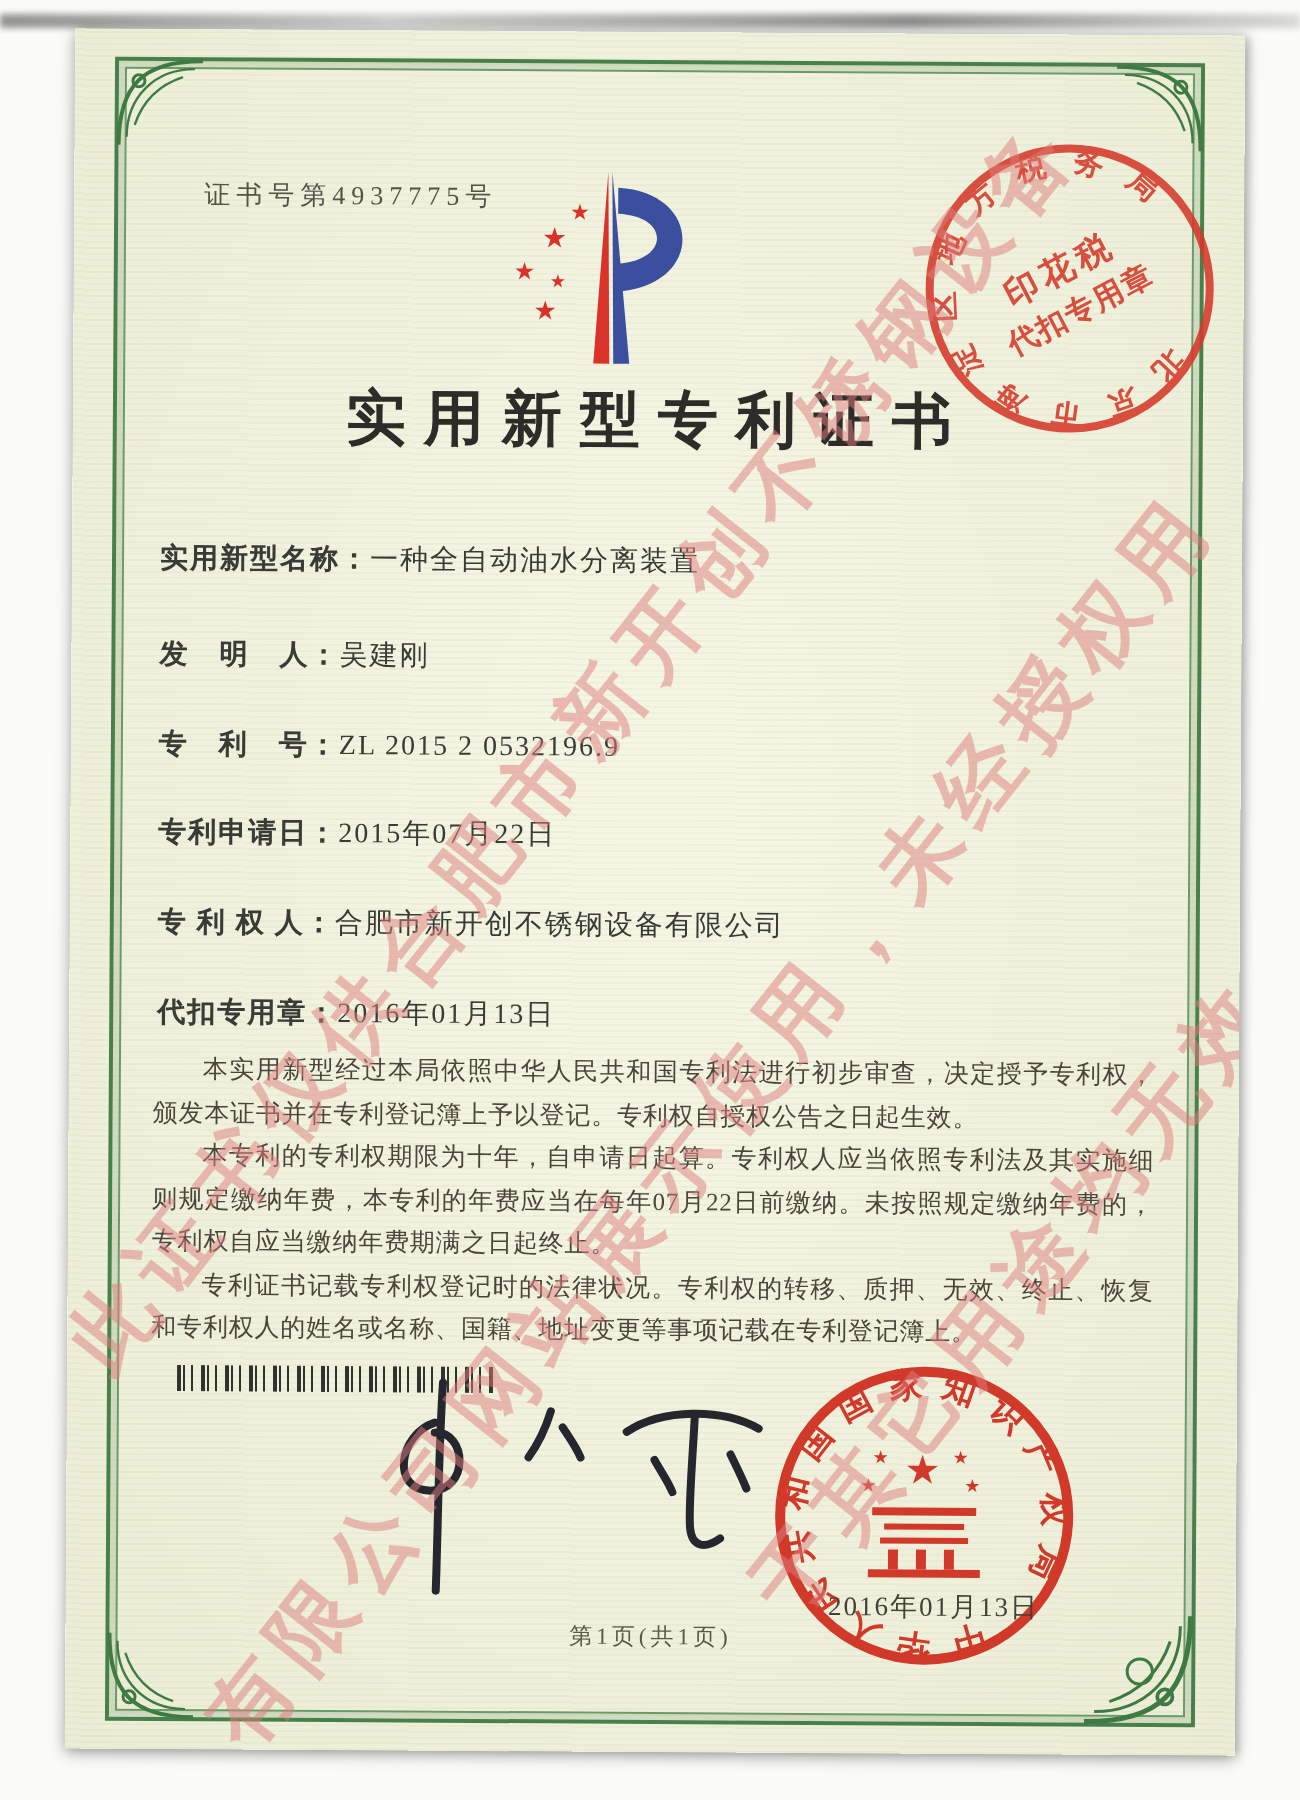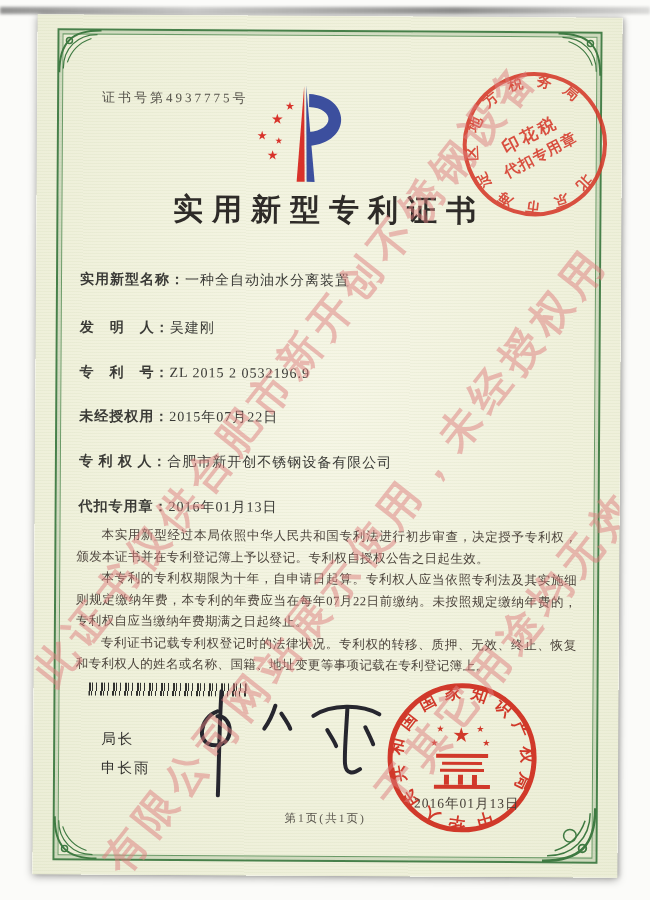--- a/index.html
+++ b/index.html
@@ -114,36 +114,32 @@
             <text x="28" y="64" font-size="9" fill="#d8322a">★</text>
             <text x="20" y="80" font-size="13" fill="#d8322a">★</text>
           </svg>
         </div>
 
         <div class="cert-title">实用新型专利证书</div>
 
         <div class="field f0"><span class="lab">实用新型名称：</span><span class="val">一种全自动油水分离装置</span></div>
         <div class="field f1"><span class="lab">发　明　人：</span><span class="val">吴建刚</span></div>
         <div class="field f2"><span class="lab">专　利　号：</span><span class="val">ZL 2015 2 0532196.9</span></div>
-        <div class="field f3"><span class="lab">未经授权用：</span><span class="val">2015年07月22日</span></div>
+        <div class="field f3"><span class="lab">专利申请日：</span><span class="val">2015年07月22日</span></div>
         <div class="field f4"><span class="lab">专 利 权 人：</span><span class="val">合肥市新开创不锈钢设备有限公司</span></div>
         <div class="field f5"><span class="lab">代扣专用章：</span><span class="val">2016年01月13日</span></div>
 
         <div class="body-text">
           <p>本实用新型经过本局依照中华人民共和国专利法进行初步审查，决定授予专利权，颁发本证书并在专利登记簿上予以登记。专利权自授权公告之日起生效。</p>
           <p>本专利的专利权期限为十年，自申请日起算。专利权人应当依照专利法及其实施细则规定缴纳年费，本专利的年费应当在每年07月22日前缴纳。未按照规定缴纳年费的，专利权自应当缴纳年费期满之日起终止。</p>
           <p>专利证书记载专利权登记时的法律状况。专利权的转移、质押、无效、终止、恢复和专利权人的姓名或名称、国籍、地址变更等事项记载在专利登记簿上。</p>
         </div>
 
         <div class="barcode"></div>
 
-        <div class="commissioner">
-          <div>局长</div>
-          <div>申长雨</div>
-        </div>
 
         <div class="signature">
           <svg viewBox="0 0 215 118">
             <g fill="none" stroke="#26262e" stroke-width="4" stroke-linecap="round">
               <path d="M38 28 C20 34 16 62 36 62 C56 62 54 32 38 33"></path>
               <path d="M42 8 C40 40 40 80 39 112"></path>
               <path d="M96 22 C93 32 90 38 85 45"></path>
               <path d="M102 30 C106 36 109 40 111 45"></path>
               <path d="M134 32 C152 20 182 20 200 30"></path>
               <path d="M168 24 C167 46 165 70 166 80 C167 90 174 90 181 85"></path>

